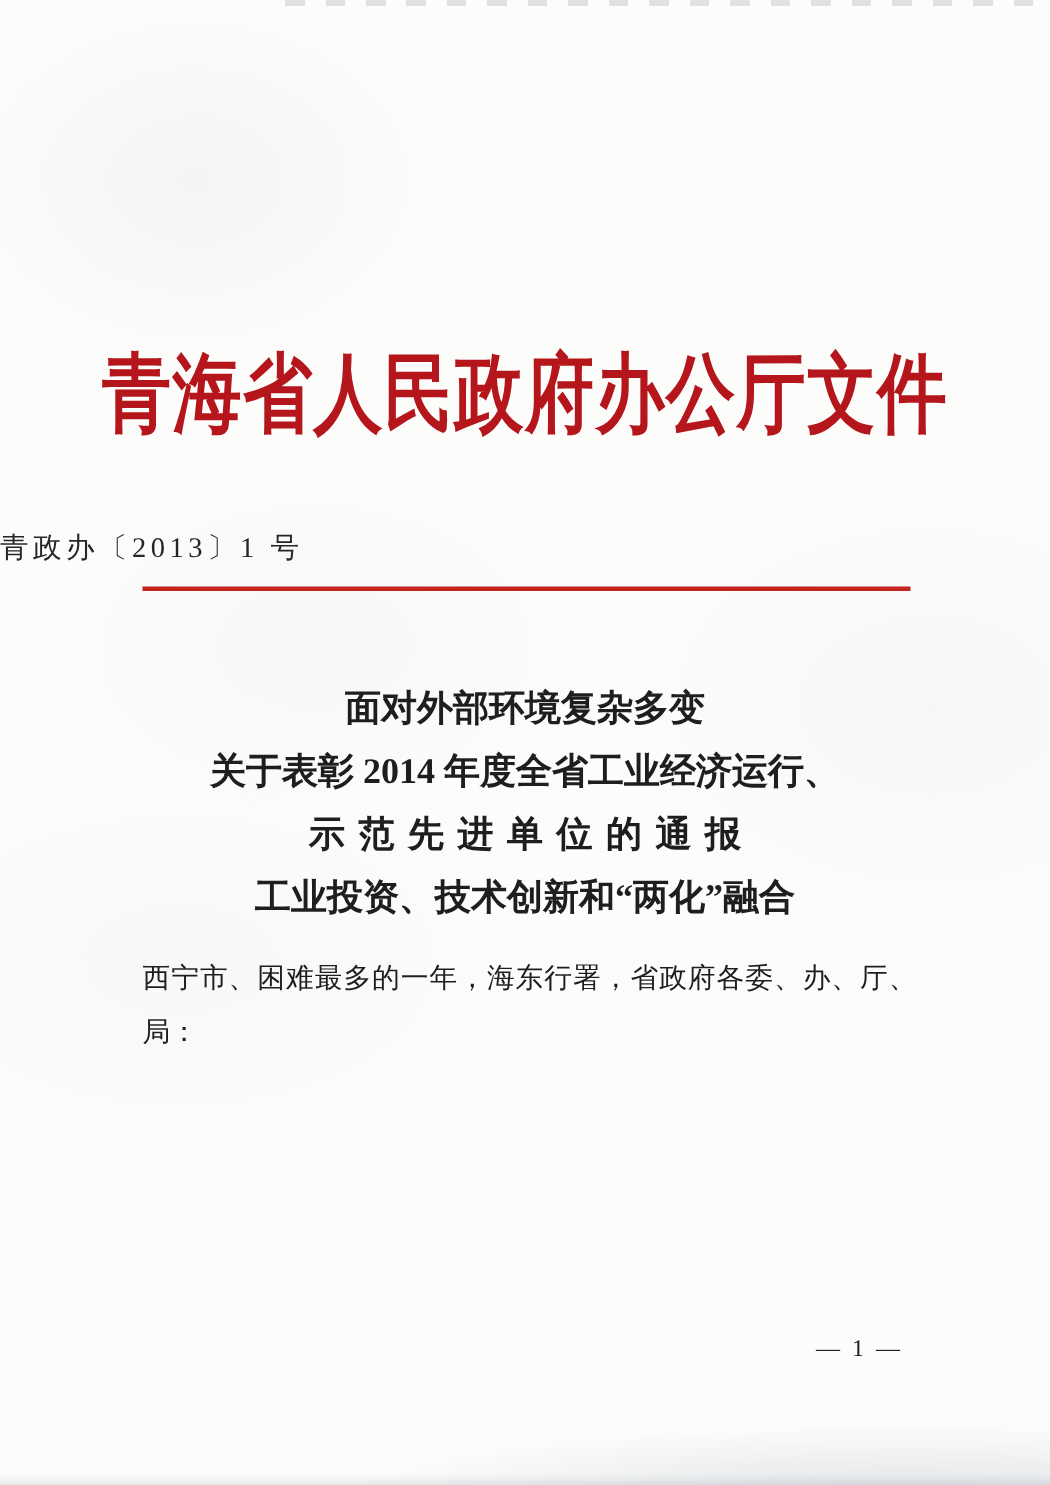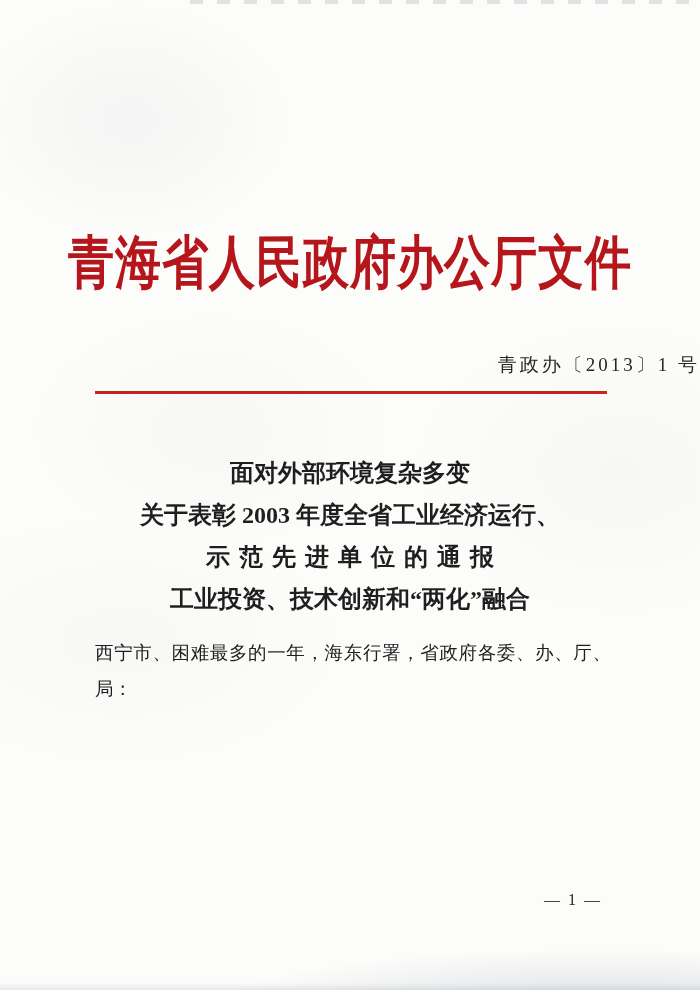--- a/index.html
+++ b/index.html
@@ -55,21 +55,21 @@
     color: var(--header-red, #b5161b);
     transform: scaleY(1.25);
     transform-origin: center center;
     white-space: nowrap;
   }
   .doc-number {
     position: absolute;
     top: 352px;
     left: 0;
     width: 100%;
-    text-align: right;
+    text-align: left;
     font-size: 19px;
     letter-spacing: 3px;
     color: #262626;
     white-space: nowrap;
   }
   .red-rule {
     position: absolute;
     top: 391px;
     left: 95px;
     width: 512px;
@@ -129,21 +129,21 @@
   <div class="top-bleed"></div>
 
   <div class="header-title">青海省人民政府办公厅文件</div>
 
   <div class="doc-number">青政办〔2013〕1 号</div>
 
   <div class="red-rule"></div>
 
   <div class="doc-title">
     <div class="title-line">面对外部环境复杂多变</div>
-    <div class="title-line">关于表彰 2003 年度全省工业经济运行、</div>
+    <div class="title-line">关于表彰 2014 年度全省工业经济运行、</div>
     <div class="title-line title-line-spaced">示范先进单位的通报</div>
     <div class="title-line">工业投资、技术创新和“两化”融合</div>
   </div>
 
   <div class="doc-body">
     <p class="salutation">西宁市、困难最多的一年，海东行署，省政府各委、办、厅、局：</p>
   </div>
 
   <div class="page-number">— 1 —</div>
 </div>

